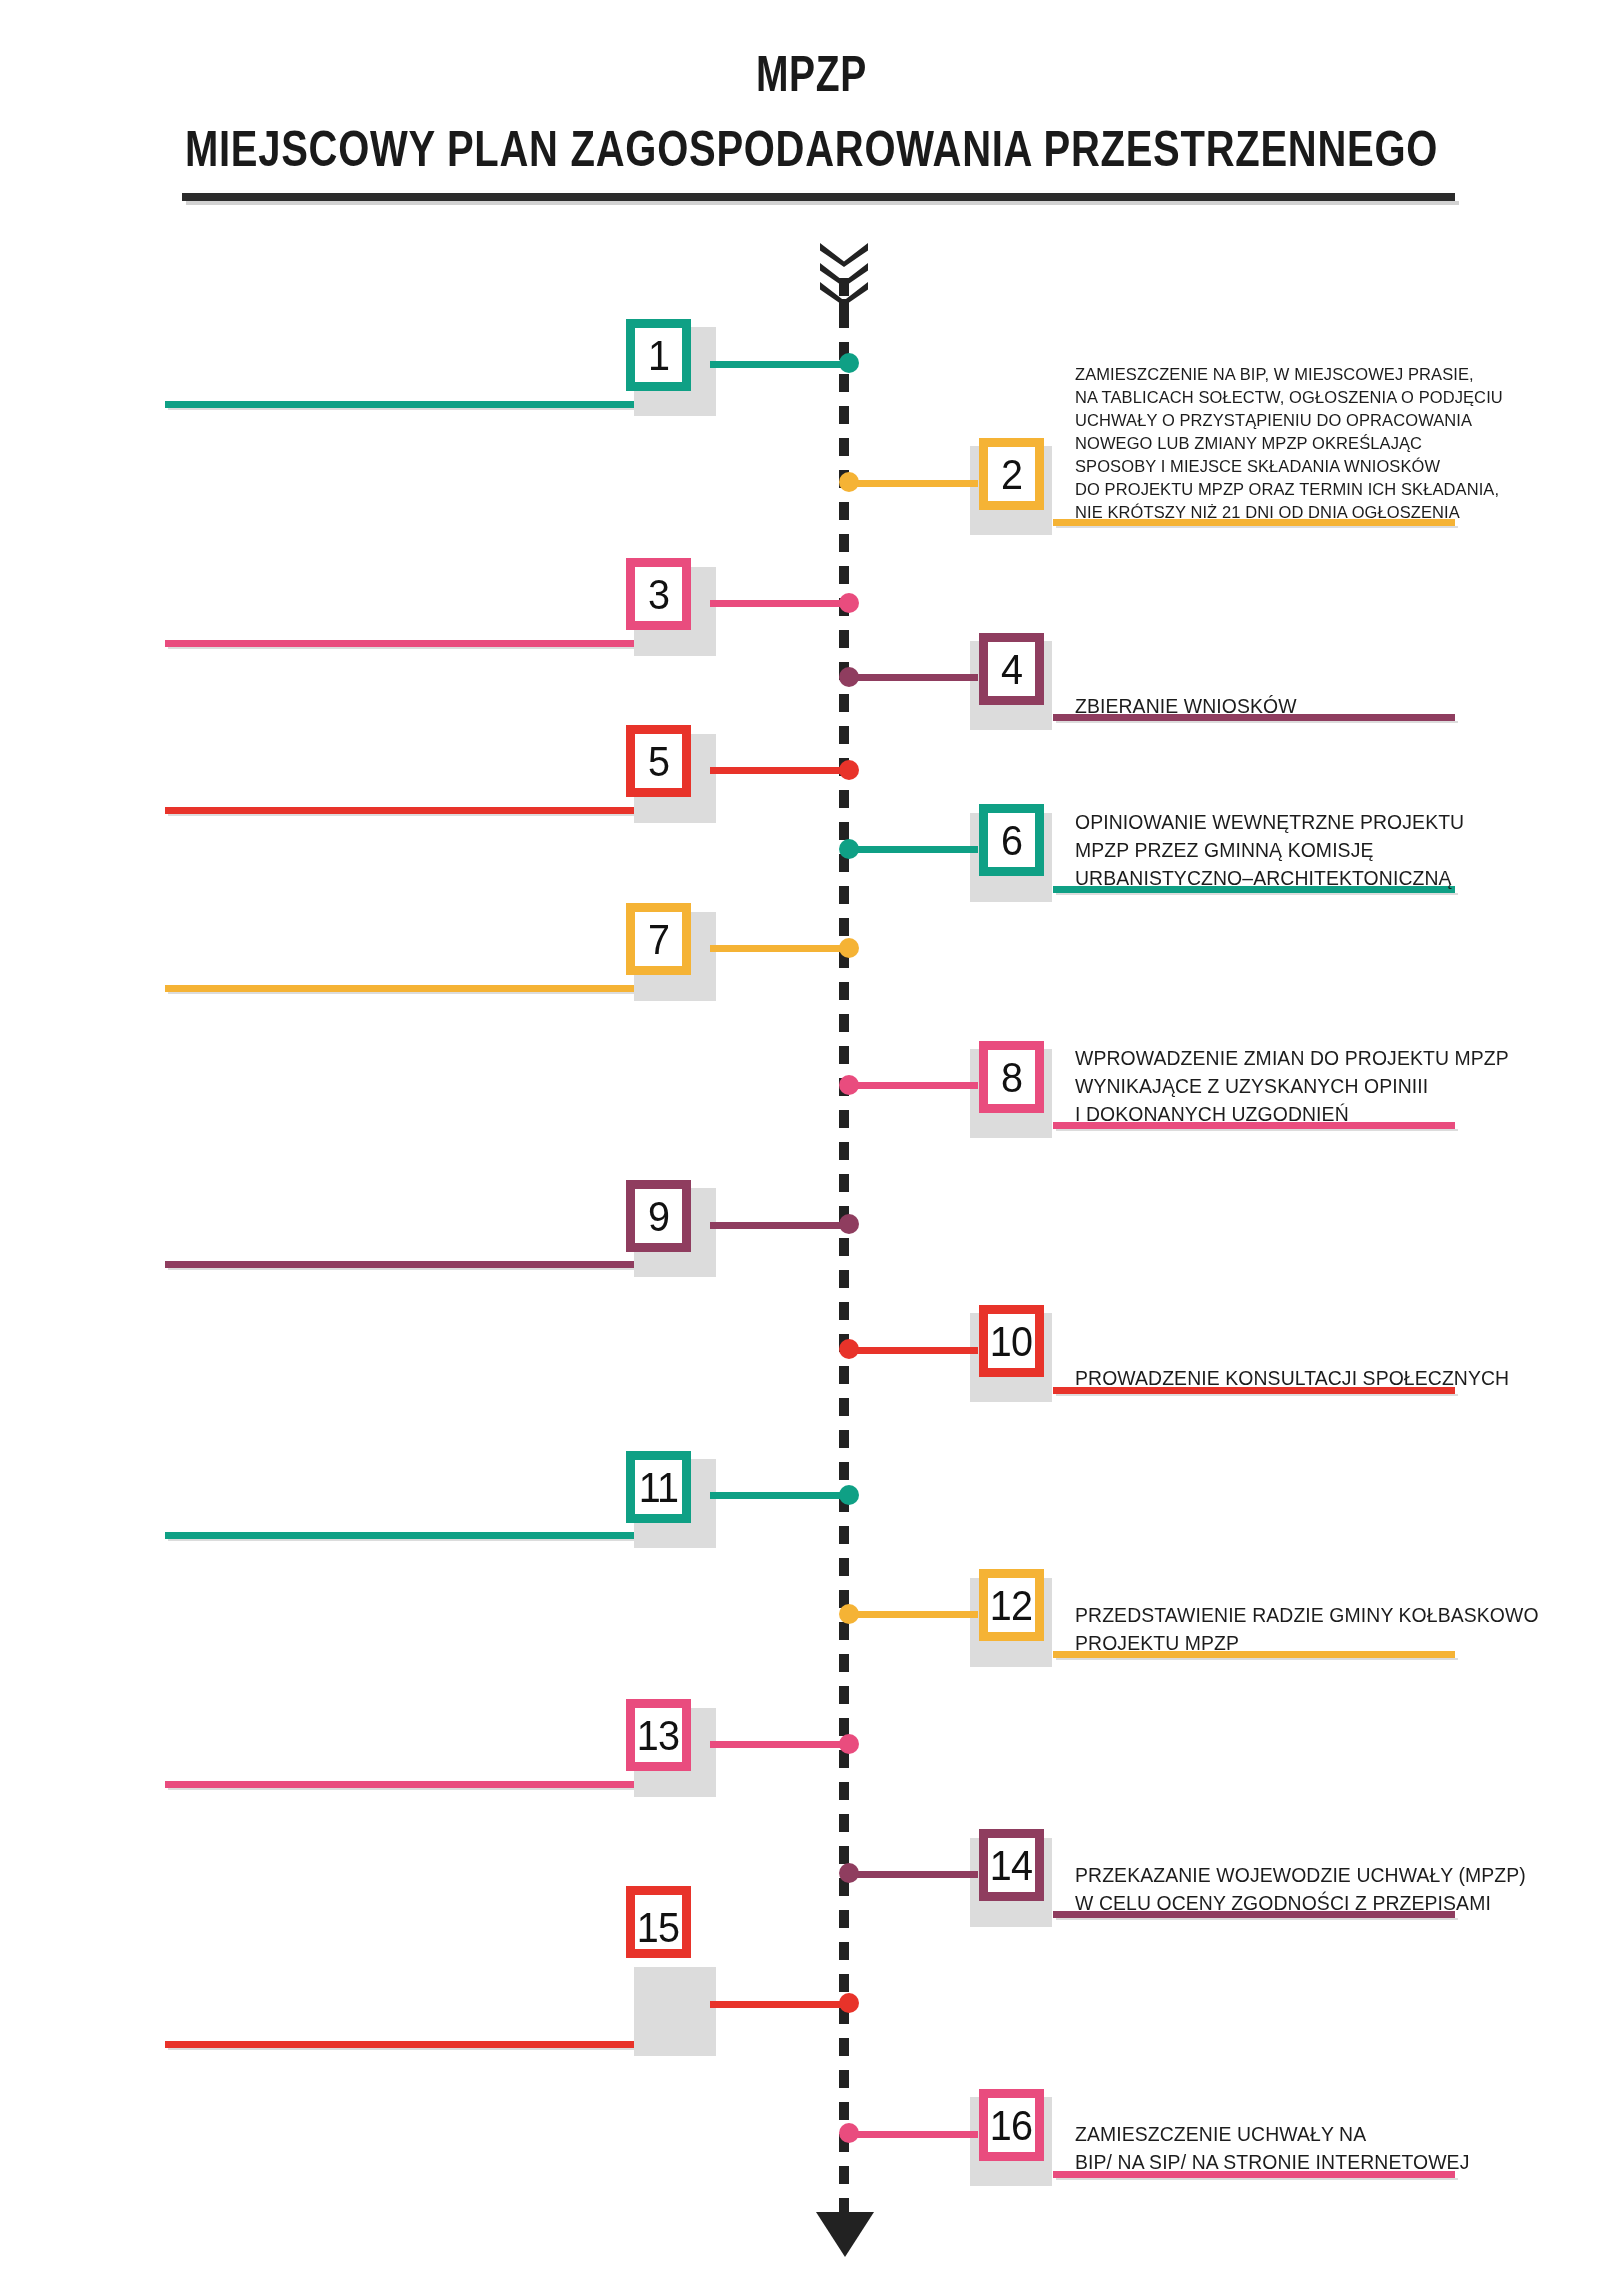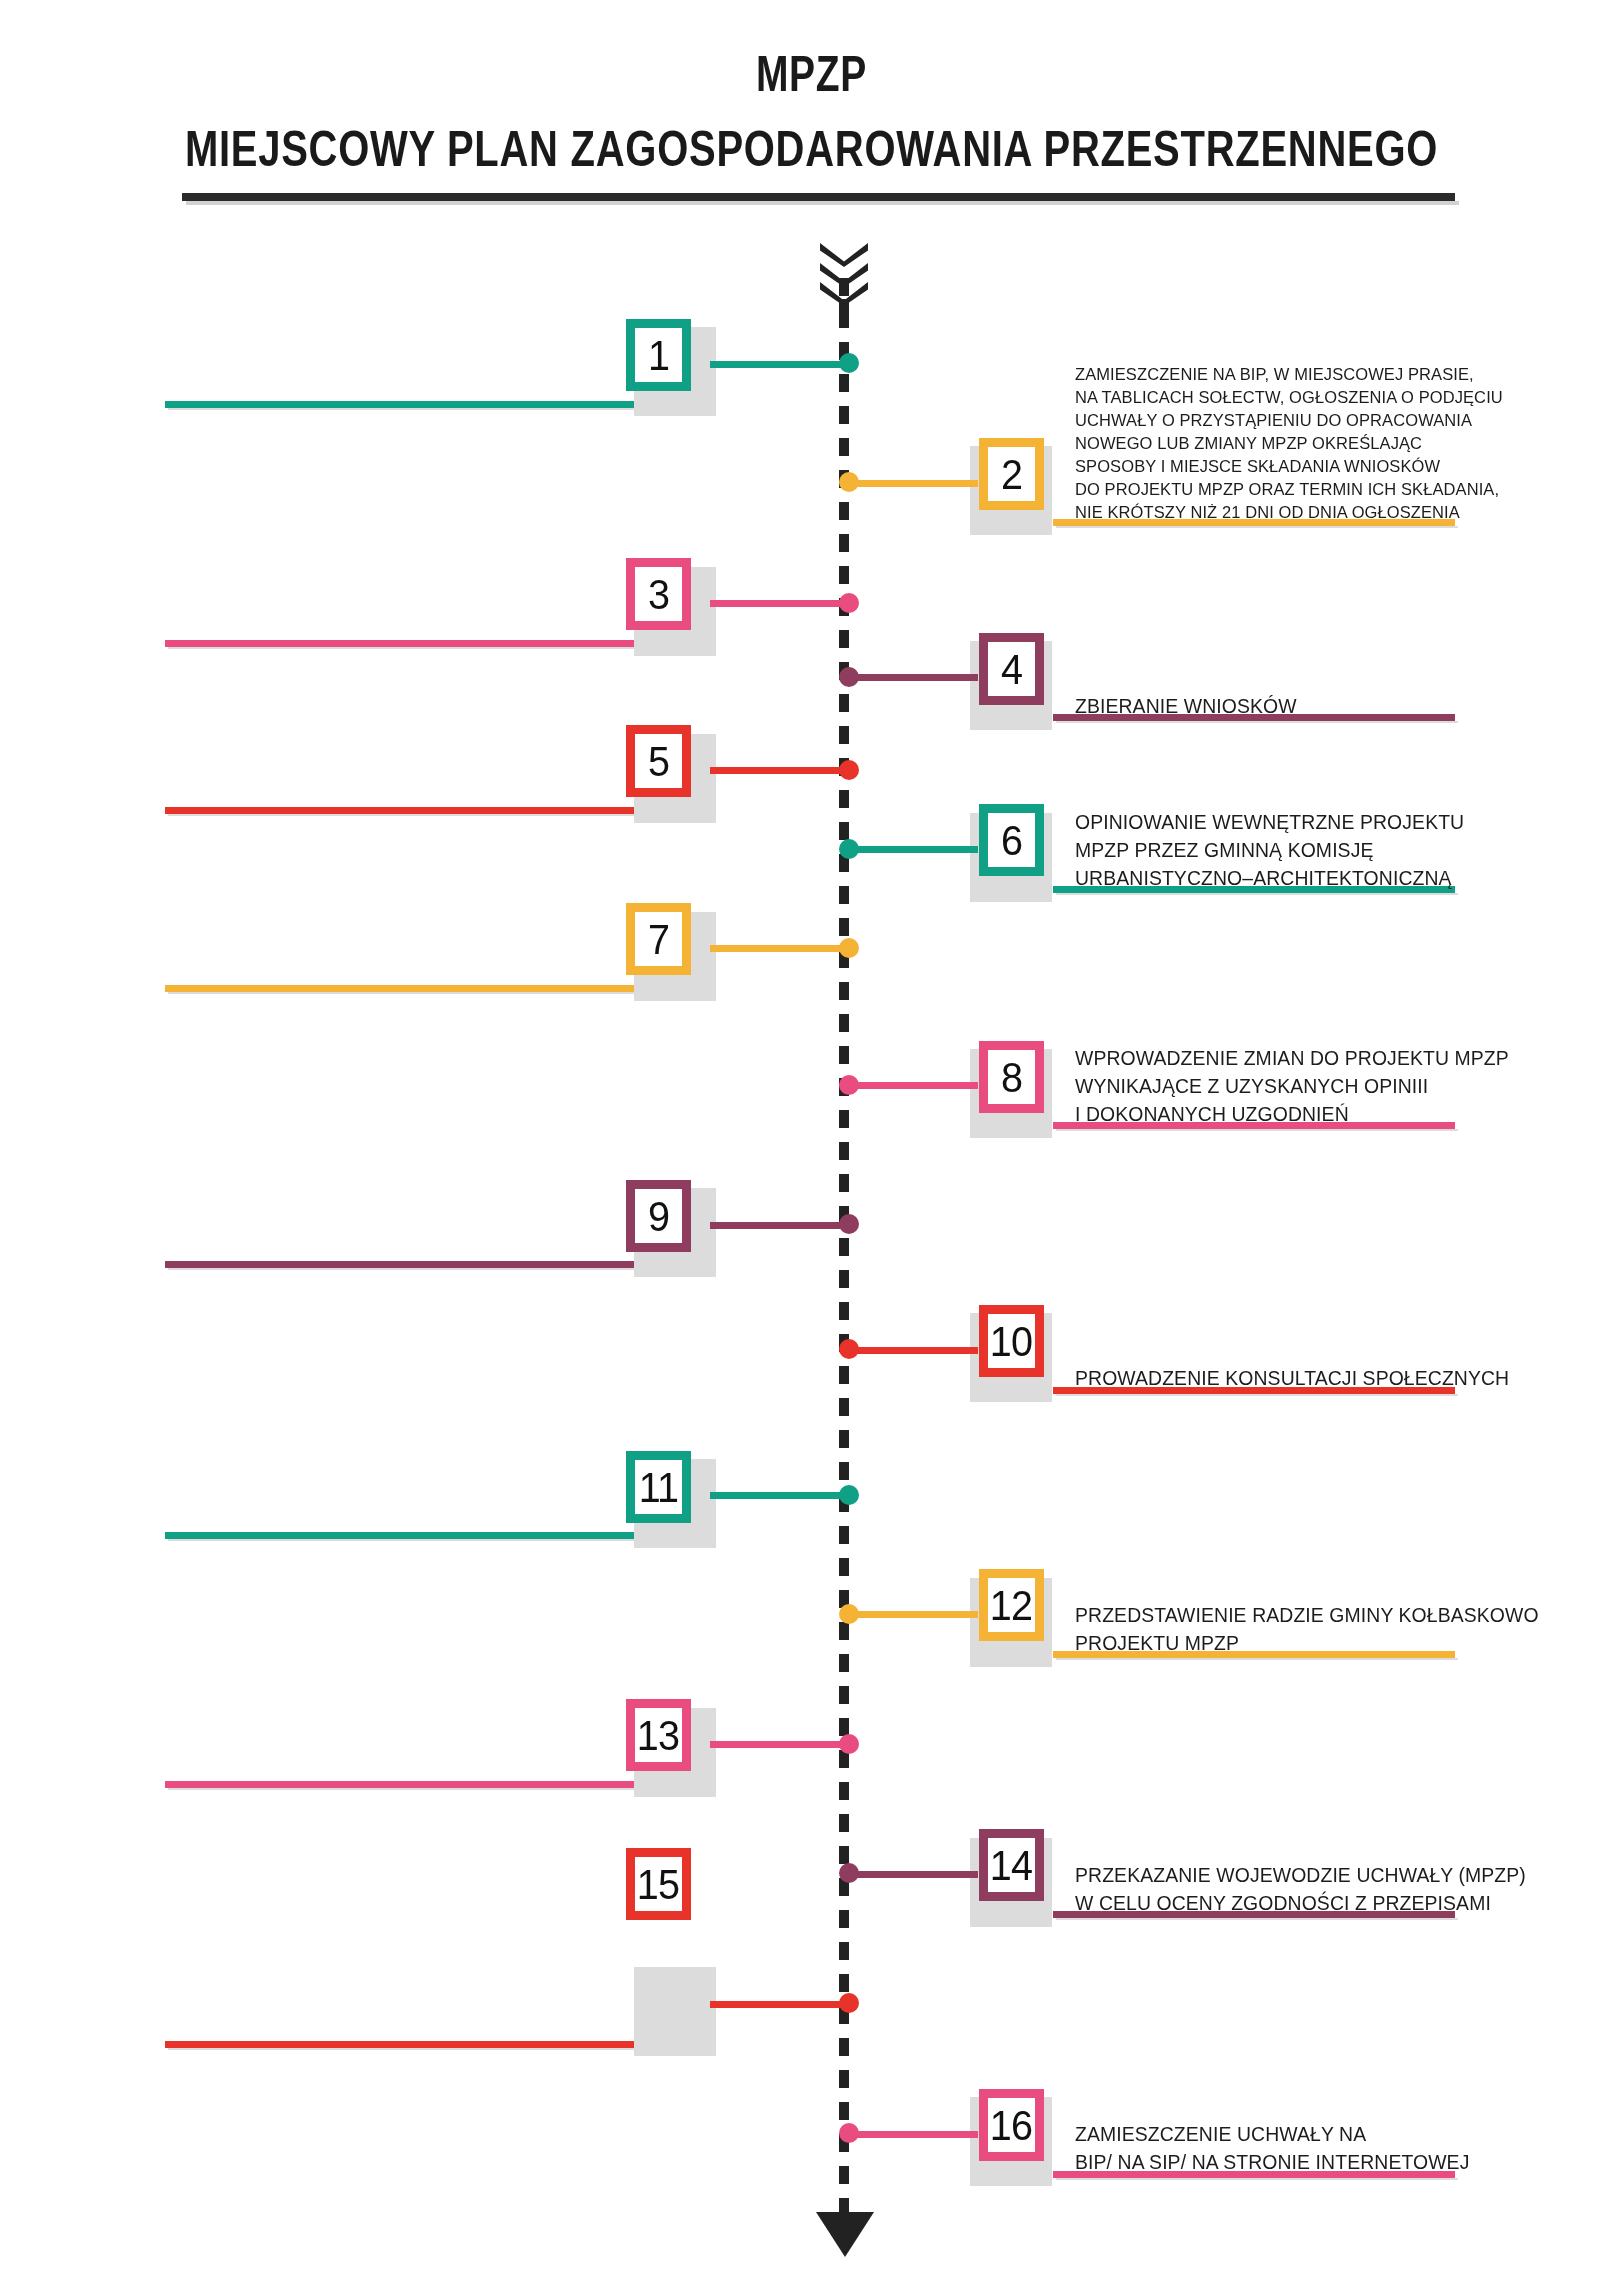--- a/index.html
+++ b/index.html
@@ -291,21 +291,21 @@
         <span class="n">14</span>
       </div>
       <div class="txt right" style="left: 1075px; width: 705px; top: 1861px;">PRZEKAZANIE WOJEWODZIE UCHWAŁY (MPZP)
 W CELU OCENY ZGODNOŚCI Z PRZEPISAMI</div>
     </div>
     <div class="item">
       <div class="numshadow" style="left: 634px; top: 1967px;"></div>
       <div class="conn" style="background: rgb(232, 51, 42); top: 2001px; left: 710px; width: 134px;"></div>
       <div class="dot" style="background: rgb(232, 51, 42); left: 839px; top: 1993px;"></div>
       <div class="rule" style="background: rgb(232, 51, 42); top: 2041px; left: 165px; width: 470px;"></div>
-      <div class="numbox" style="border-color: rgb(232, 51, 42); left: 626px; top: 1848px;">
+      <div class="numbox" style="border-color: rgb(232, 51, 42); left: 626px; top: 1886px; align-items: flex-end;">
         <span class="n">15</span>
       </div>
     </div>
     <div class="item">
       <div class="numshadow" style="left: 970px; top: 2097px;"></div>
       <div class="conn" style="background: rgb(233, 76, 126); top: 2131px; left: 844px; width: 134px;"></div>
       <div class="dot" style="background: rgb(233, 76, 126); left: 839px; top: 2123px;"></div>
       <div class="rule" style="background: rgb(233, 76, 126); top: 2171px; left: 1053px; width: 402px;"></div>
       <div class="numbox" style="border-color: rgb(233, 76, 126); left: 979px; top: 2089px;">
         <span class="n">16</span>

